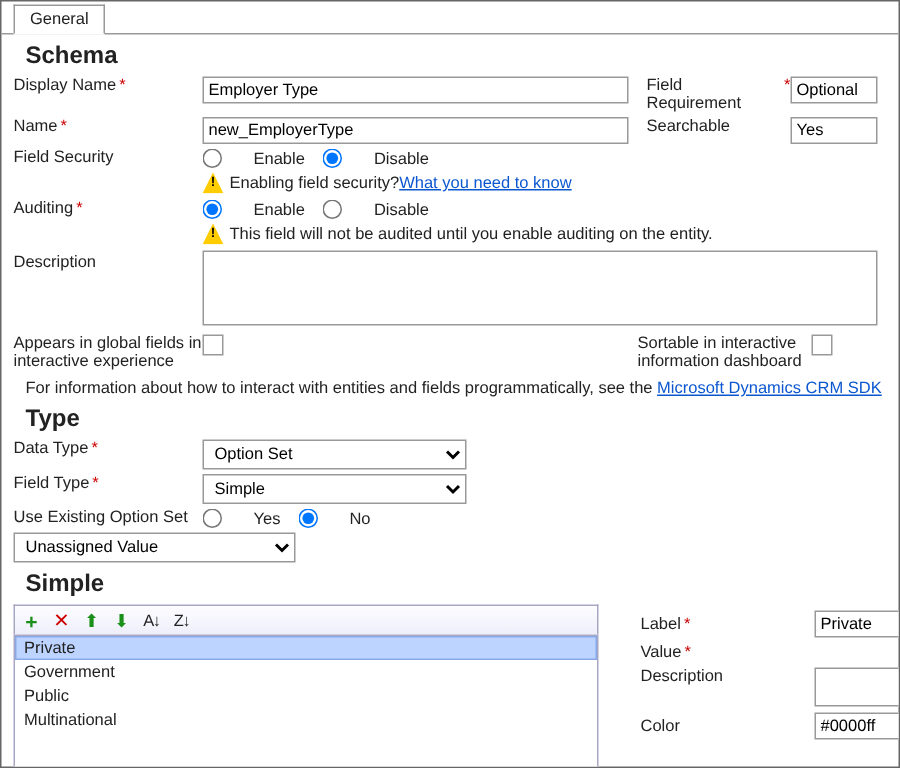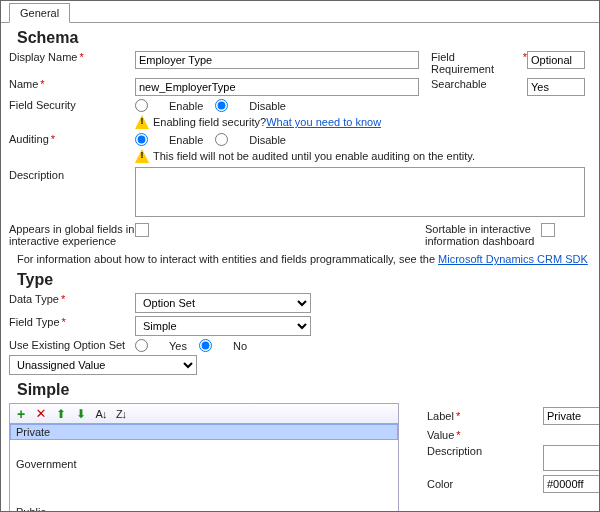--- a/index.html
+++ b/index.html
@@ -52,21 +52,21 @@
     background: linear-gradient(#fdfdff,#eeeefb);
   }
   .tb-btn { width:14px; height:14px; display:flex; align-items:center; justify-content:center; cursor:pointer; }
   .plus { color:#1a8f1a; font-weight:bold; font-size:14px; line-height:12px; }
   .del { color:#c00; font-size:13px; }
   .arrow { color:#1a8f1a; font-size:12px; }
   .sort { font-size:11px; letter-spacing:-1px; }
   .listbox {
     border:1px solid #a7a7c4; height:104px; overflow:auto; background:#fff;
   }
-  .listbox .item { padding:18px 6px; cursor:default; }
+  .listbox .item { padding:2px 6px; cursor:default; }
   .listbox .item.sel { background:#bcd4ff; border:1px solid #8aa9e8; padding:1px 5px; }
   .opt-right { flex:1; padding-left:28px; }
   .opt-right .prow { display:flex; align-items:center; margin:4px 0;gap:44px; }
   .opt-right .plbl { flex:0 0 72px; }
   .info-line { margin:6px 0 4px 8px; }
 </style>
 </head>
 <body>
 
 <div class="tabbar">

